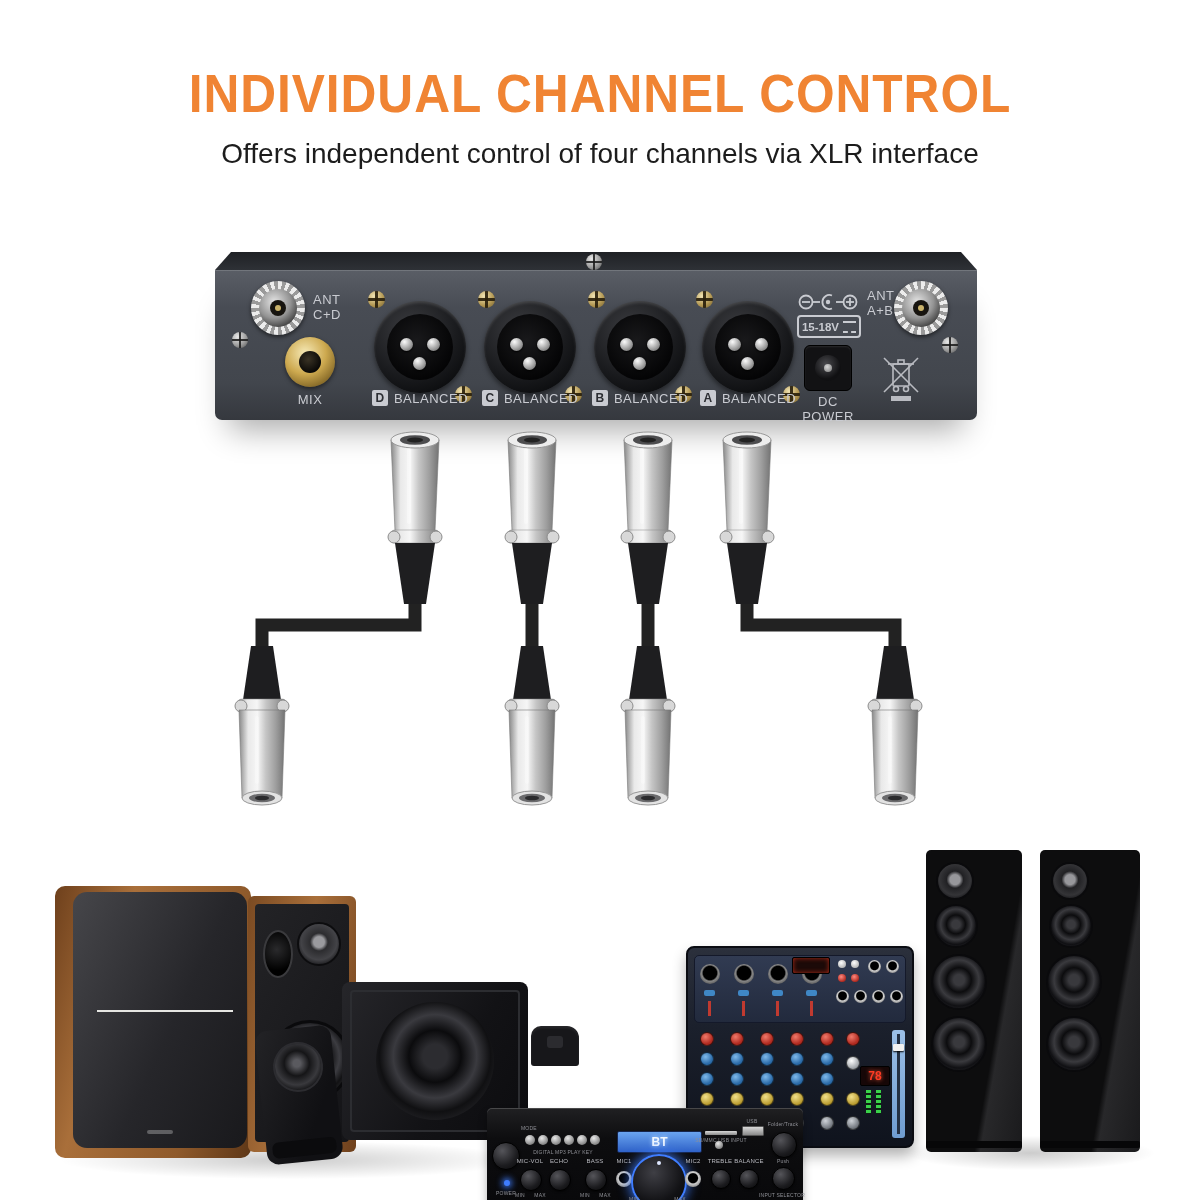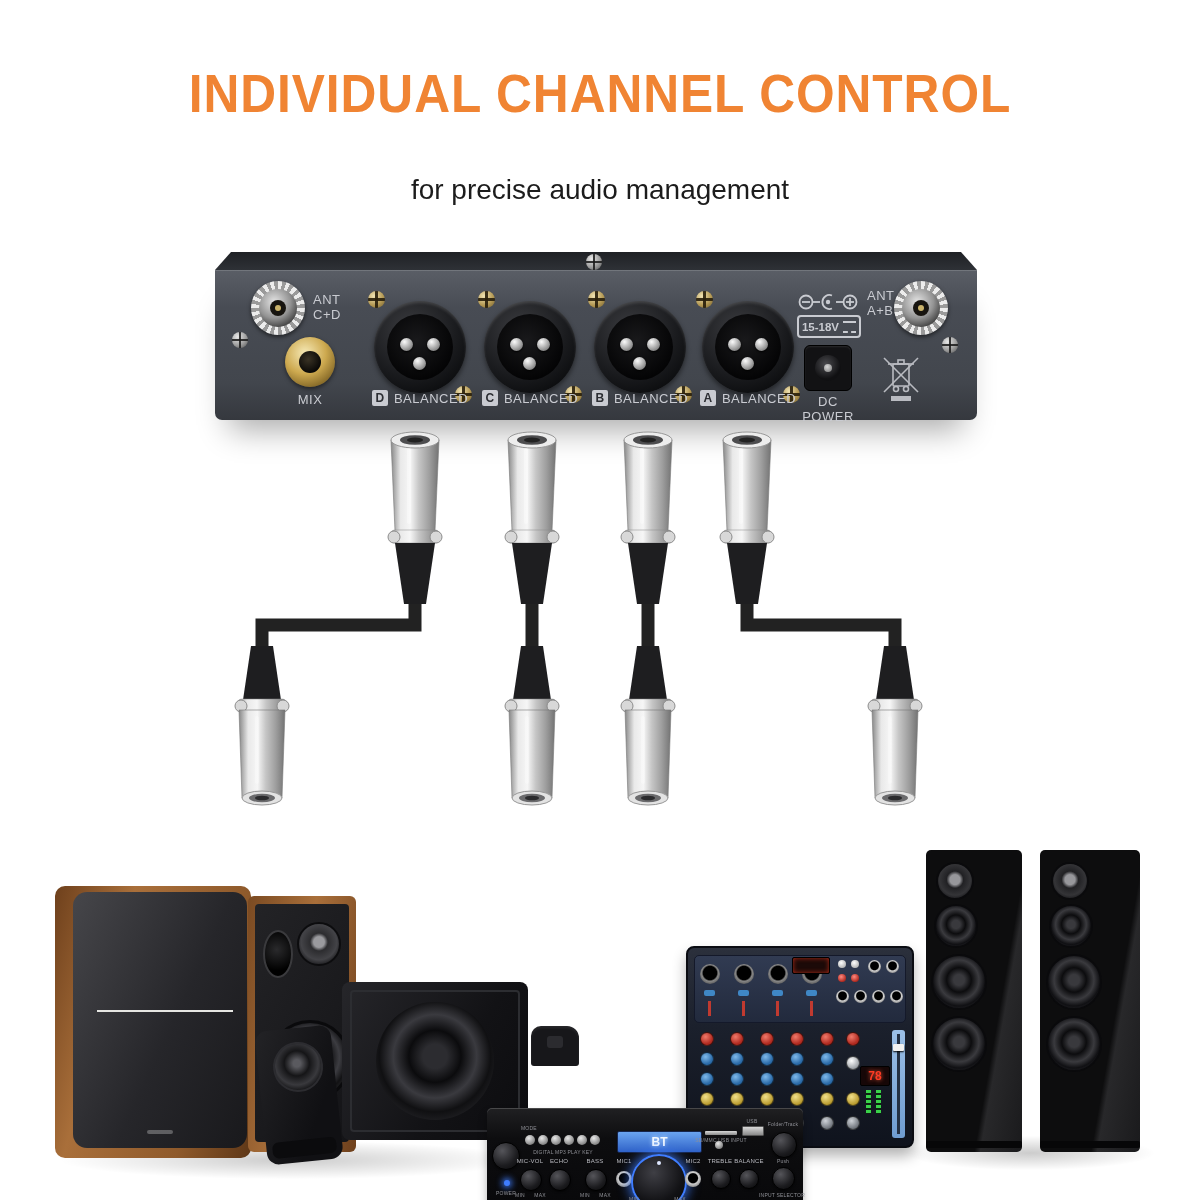--- a/index.html
+++ b/index.html
@@ -160,21 +160,21 @@
   .tw-tweet{background:radial-gradient(circle at 50% 46%,#97979b 0 20%,#212124 34%,#343437 62%,#151518 82%);}
   .tw-cone{background:radial-gradient(circle at 50% 46%,#39393d 0 14%,#0c0c0e 32%,#3a3a3e 52%,#101013 68%,#27272b 84%);}
   .tw-plinth{position:absolute;left:0;right:0;bottom:4px;height:7px;background:#070708;border-radius:2px;}
 </style>
 </head>
 <body>
 
 <div class="stage">
 
   <div class="abs ctr title" style="color:#F08433;">INDIVIDUAL CHANNEL CONTROL</div>
-  <div class="abs ctr subtitle" style="top:174px;">for precise audio management</div>
+  <div class="abs ctr subtitle" style="top:138px;">Offers independent control of four channels via XLR interface</div>
 
   <div class="abs rx">
     <div class="abs rx-top"></div>
     <div class="abs screw silver" style="left:371px;top:2px;"></div>
     <div class="abs rx-face">
       <div class="abs screw silver" style="left:17px;top:62px;"></div>
       <div class="abs screw silver" style="left:727px;top:67px;"></div>
 
       <div class="abs bnc" style="left:36px;top:11px;">
         <div class="bnc-in"></div>

